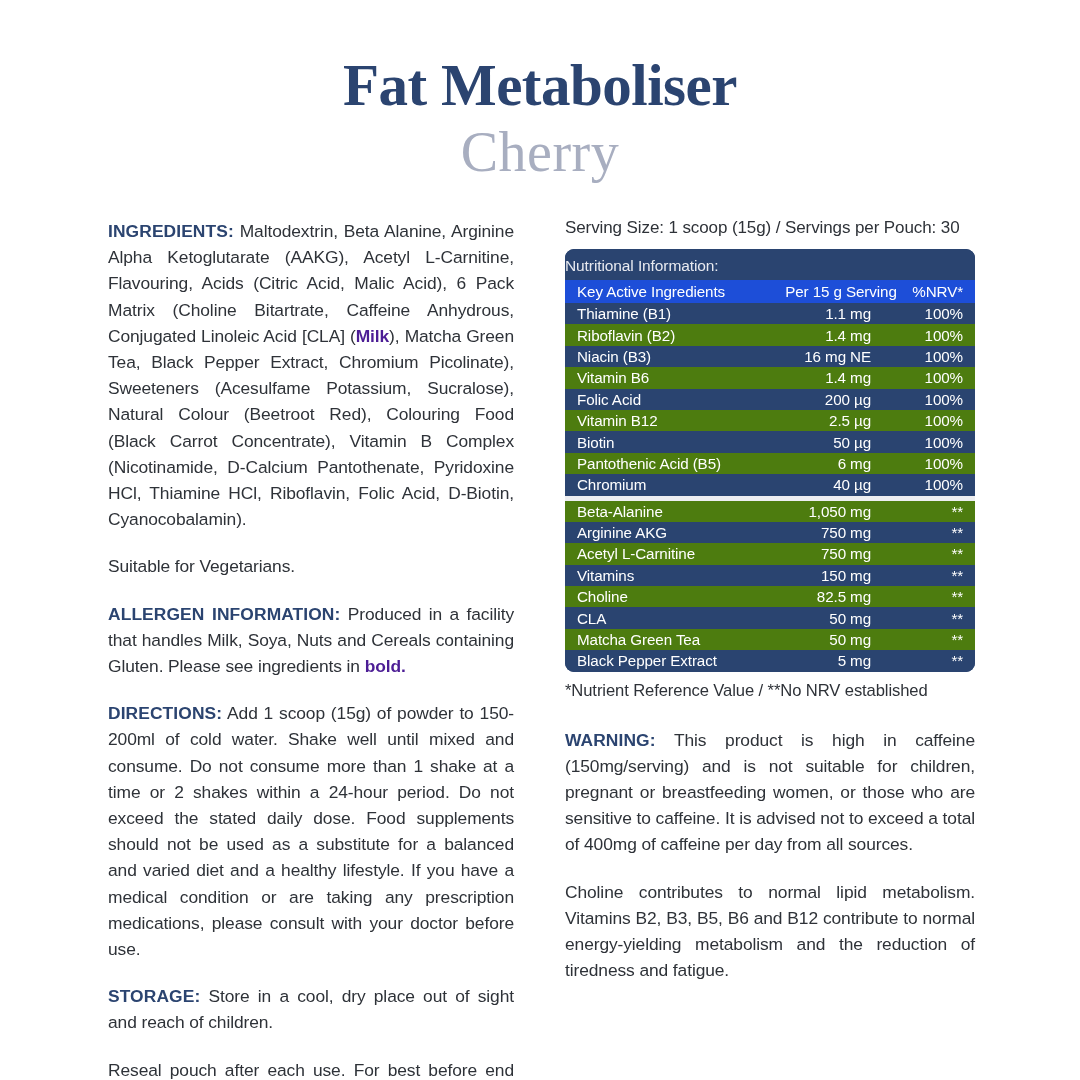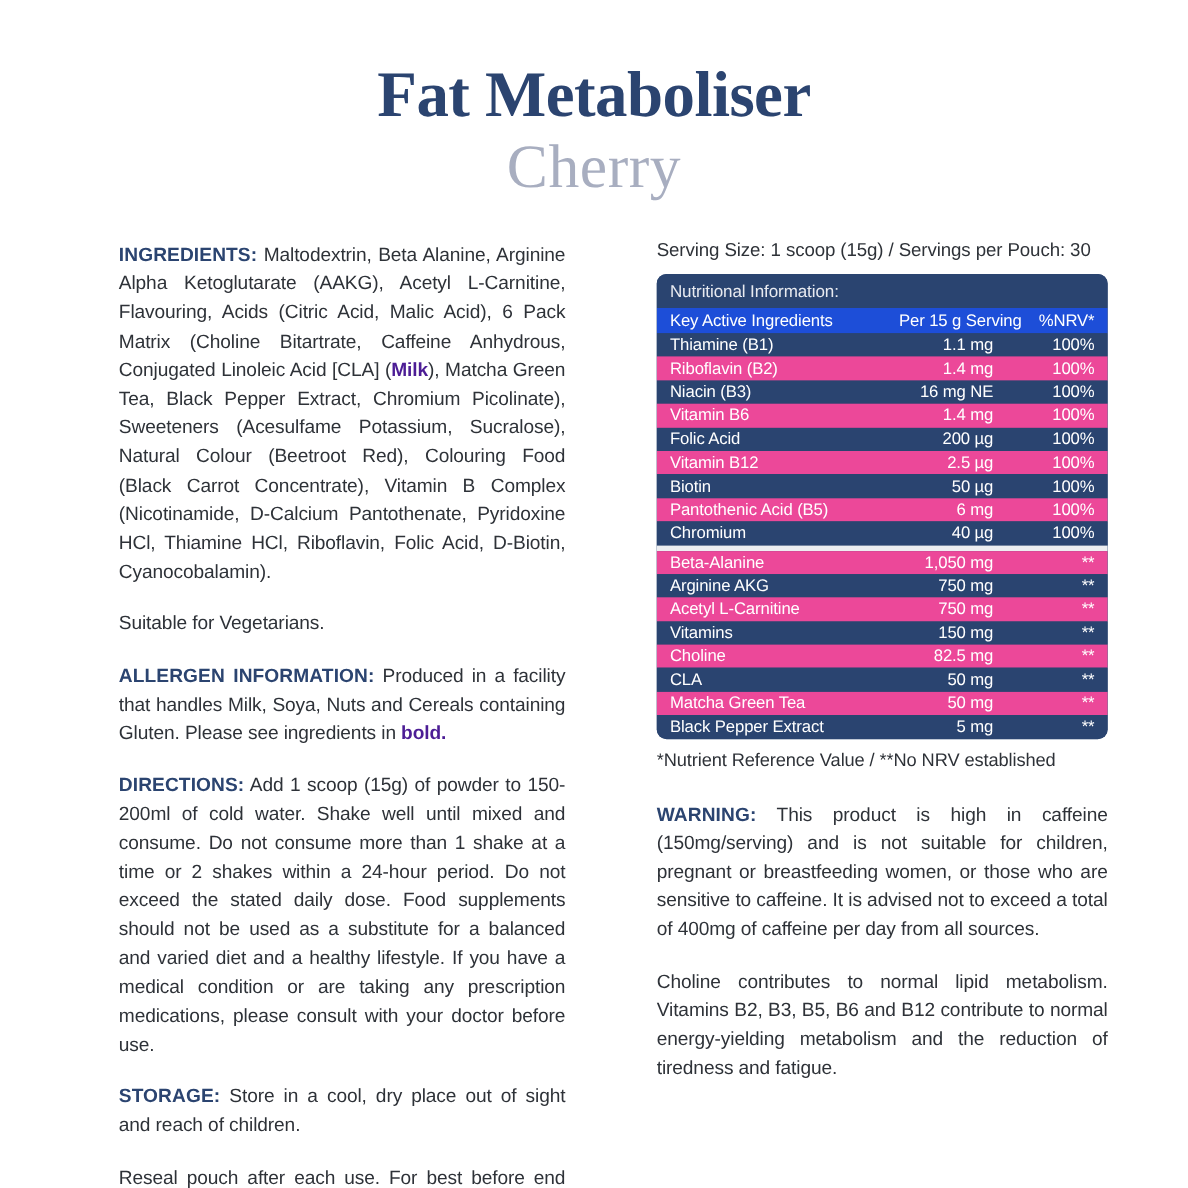--- a/index.html
+++ b/index.html
@@ -42,21 +42,21 @@
   }
 
   
   .col-left {
     position: absolute;
     left: 108px; top: 218px;
     width: 406px;
   }
   .col-right {
     position: absolute;
-    left: 597px; top: 218px;
+    left: 565px; top: 218px;
     width: 410px;
   }
 
   
   .para {
     font-size: 17.4px;
     line-height: 26.2px;
     color: #2E3238;
     text-align: justify;
     text-justify: inter-word;
@@ -82,34 +82,34 @@
   
   .nutri-table {
     width: 410px;
     border-radius: 9px;
     overflow: hidden;
     background: #2A4470;
   }
   .nutri-caption {
     font-size: 15.5px;
     color: #E8EAF0;
-    padding: 8px 12px 5px 12px;
+    padding: 8px 12px 5px 0;
     background: #2A4470;
     letter-spacing: -0.1px;
   }
   .nrow {
     display: flex;
     align-items: center;
     height: 21.4px;
     padding: 0 12px;
     font-size: 15.2px;
     letter-spacing: -0.1px;
   }
   .nrow.dark  { background: #2A4470; color: #FFFFFF; justify-content: flex-end; }
-  .nrow.light { background: #ec4899; color: #FFFFFF; }
+  .nrow.light { background: #4d7c0f; color: #FFFFFF; }
   .nrow.head  { background: #1d4ed8; color: #FFFFFF; height: 23px; }
   .c-name  { flex: 0 0 200px; text-align: left; }
   .c-val   { flex: 1 1 auto; text-align: right; padding-right: 34px; }
   .c-nrv   { flex: 0 0 58px; text-align: right; }
   .nrow.head .c-val { text-align: center; padding-right: 0; }
   .nrow.head .c-nrv { text-align: right; }
   .grp-gap {
     height: 5px;
     background: #EDEEF1;
   }

